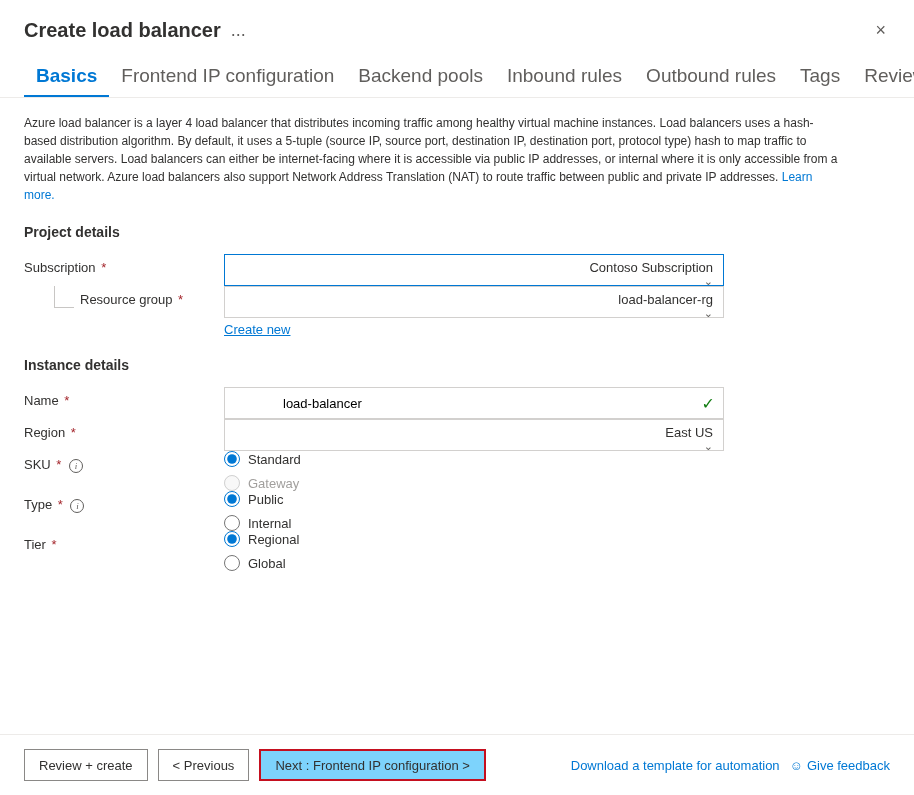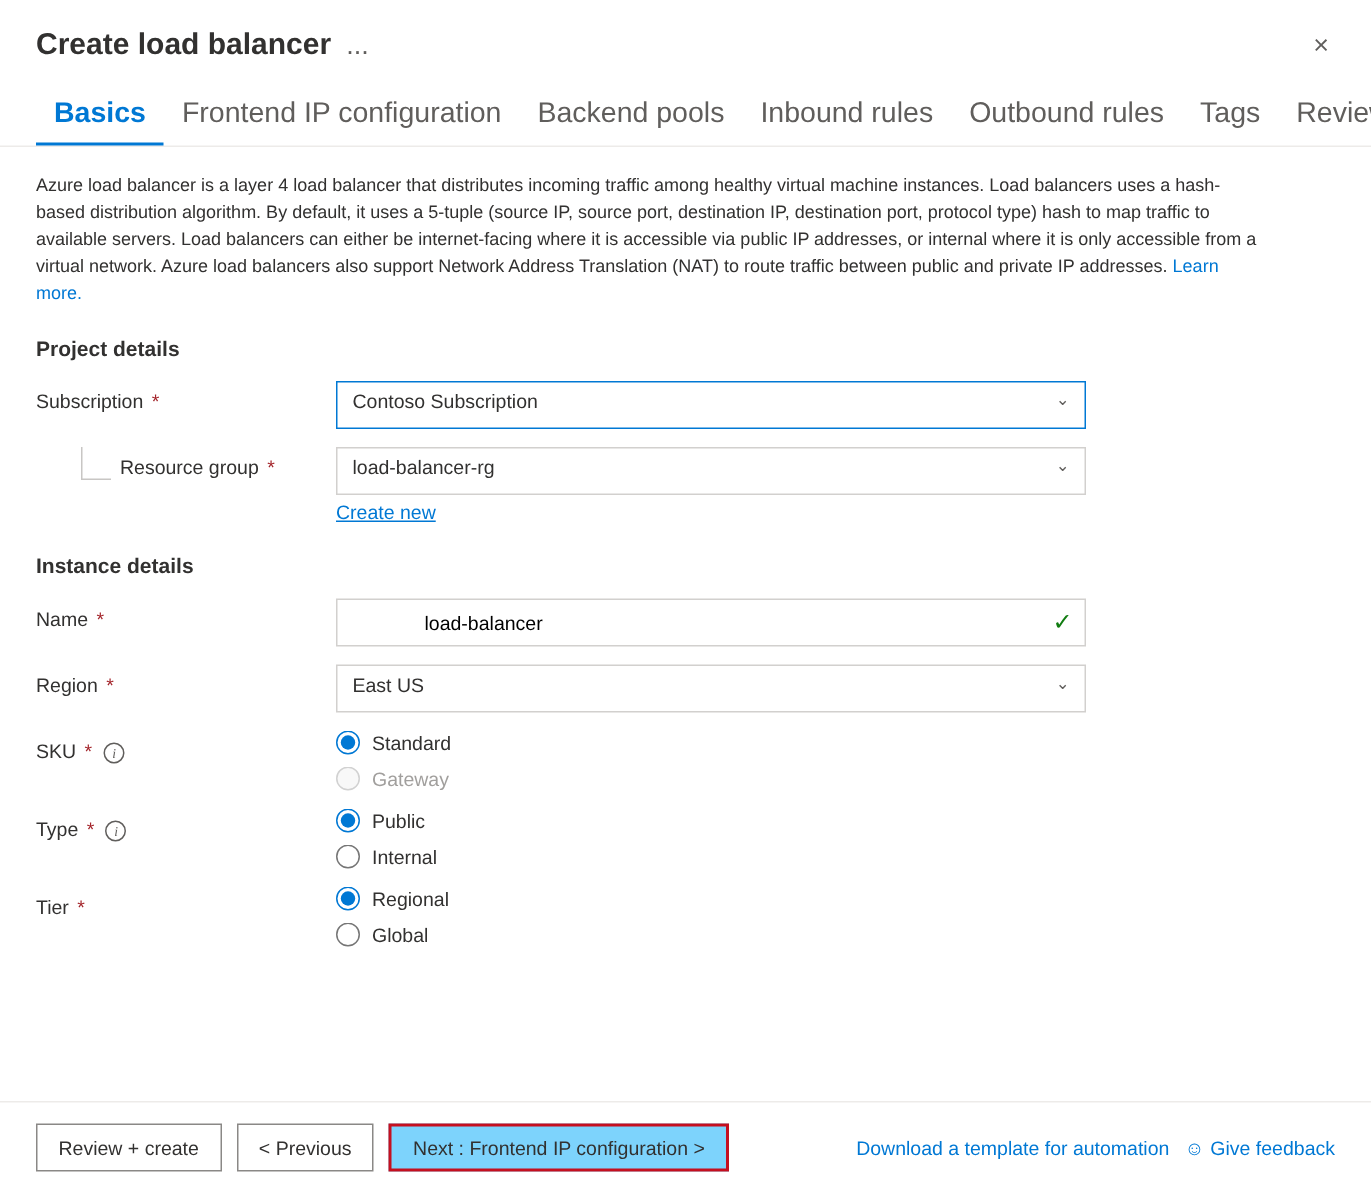--- a/index.html
+++ b/index.html
@@ -10,25 +10,25 @@
     .ellipsis { color: #605e5c; font-size: 18px; cursor: pointer; }
     .close-btn { background: none; border: none; cursor: pointer; font-size: 18px; color: #605e5c; padding: 4px; }
     .tabs { display: flex; border-bottom: 1px solid #edebe9; padding: 0 24px; margin-top: 12px; gap: 0; }
     .tab { padding: 8px 12px; cursor: pointer; font-size: 19px; color: #605e5c; border-bottom: 2px solid transparent; white-space: nowrap; }
     .tab.active { color: #0078d4; border-bottom: 2px solid #0078d4; font-weight: 600; }
     .content { padding: 16px 24px; flex: 1; overflow-y: auto; }
     .description { font-size: 12px; color: #323130; line-height: 1.5; margin-bottom: 20px; max-width: 820px; }
     .description a { color: #0078d4; text-decoration: none; }
     .section-title { font-size: 14px; font-weight: 600; color: #323130; margin-bottom: 14px; margin-top: 4px; }
     .form-section { margin-bottom: 20px; }
-    .form-row { display: flex; align-items: flex-start; margin-bottom: 12px; }
+    .form-row { display: flex; align-items: flex-start; margin-bottom: 0; }
     .form-label { width: 200px; min-width: 200px; font-size: 13px; color: #323130; padding-top: 6px; }
     .required { color: #a4262c; margin-left: 2px; }
     .form-control { flex: 1; max-width: 500px; }
-    .select-box { display: flex; align-items: flex-start; justify-content: space-between; border: 1px solid #0078d4; padding: 5px 10px; font-size: 13px; cursor: pointer; background: #fff; min-width: 300px; height: 32px; }
+    .select-box { display: flex; align-items: flex-end; justify-content: space-between; border: 1px solid #0078d4; padding: 5px 10px; font-size: 13px; cursor: pointer; background: #fff; min-width: 300px; height: 32px; flex-direction: column; }
     .select-box.valid { border: 1px solid #d2d0ce; }
     .select-arrow { font-size: 11px; color: #605e5c; }
     .create-link { color: #0078d4; font-size: 13px; cursor: pointer; margin-top: 4px; display: inline-block; }
     .resource-indent { display: flex; align-items: flex-start; padding-left: 30px; width: 200px; min-width: 200px; }
     .resource-indent-line { border-left: 1px solid #c8c6c4; border-bottom: 1px solid #c8c6c4; width: 20px; height: 22px; margin-top: 0; margin-right: 6px; }
     .radio-group { display: flex; flex-direction: column; gap: 8px; }
     .radio-item { display: flex; align-items: center; gap: 8px; font-size: 13px; cursor: pointer; }
     .radio-input { width: 16px; height: 16px; accent-color: #0078d4; cursor: pointer; }
     .radio-item.disabled { color: #a19f9d; cursor: not-allowed; }
     .radio-item.disabled .radio-input { cursor: not-allowed; }

